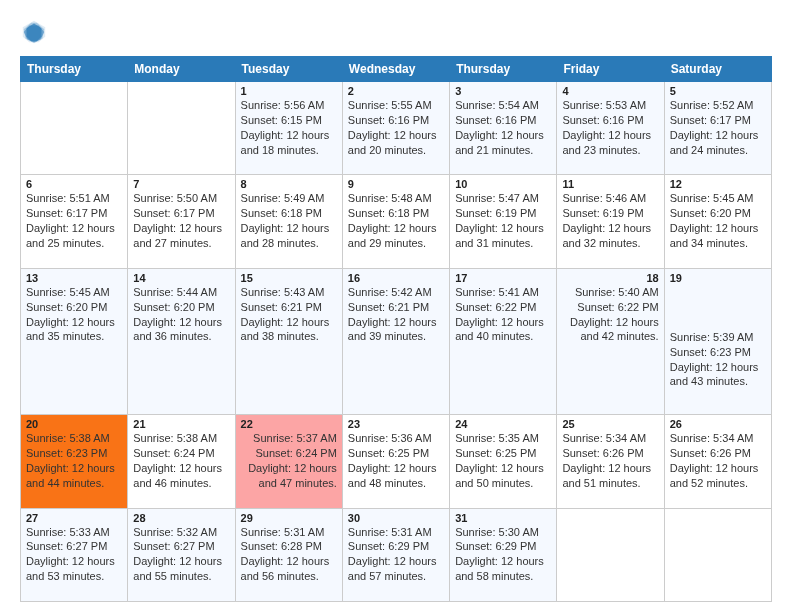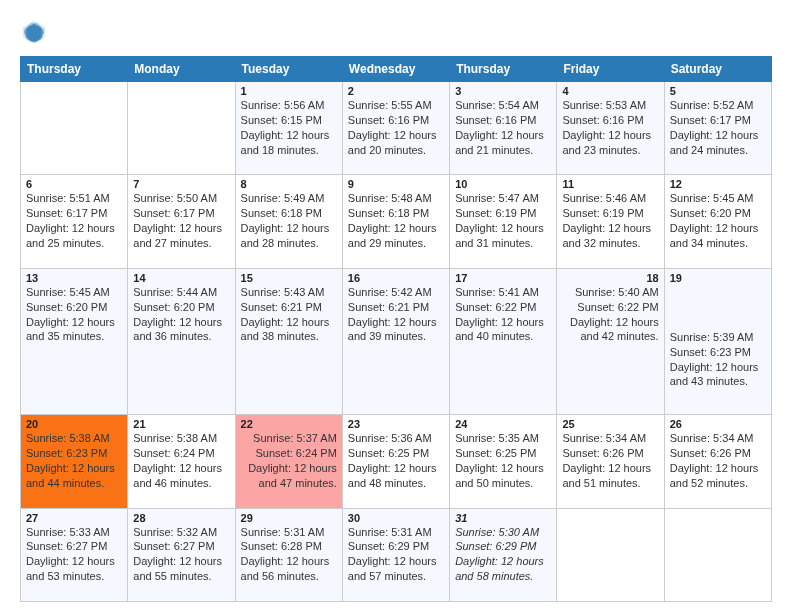--- a/index.html
+++ b/index.html
@@ -313,21 +313,21 @@
             <div class="day-info" style="white-space: pre-line;">Sunrise: 5:31 AM
 Sunset: 6:28 PM
 Daylight: 12 hours and 56 minutes.</div>
           </td>
           <td style="background: rgb(245, 249, 255);">
             <span class="day-number">30</span>
             <div class="day-info" style="white-space: pre-line;">Sunrise: 5:31 AM
 Sunset: 6:29 PM
 Daylight: 12 hours and 57 minutes.</div>
           </td>
-          <td style="background: rgb(245, 249, 255); font-style: italic;">
+          <td style="background: rgb(245, 249, 255);">
             <span class="day-number">31</span>
             <div class="day-info" style="white-space: pre-line;">Sunrise: 5:30 AM
 Sunset: 6:29 PM
 Daylight: 12 hours and 58 minutes.</div>
           </td>
           <td class="empty-cell"></td>
           <td class="empty-cell"></td>
         </tr>
       </tbody>
   </table>

